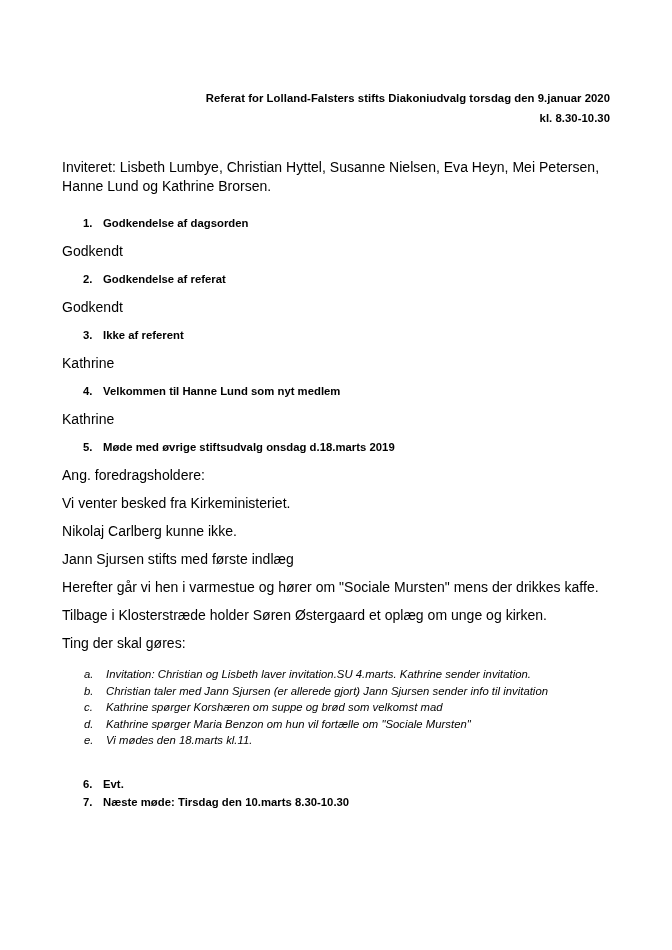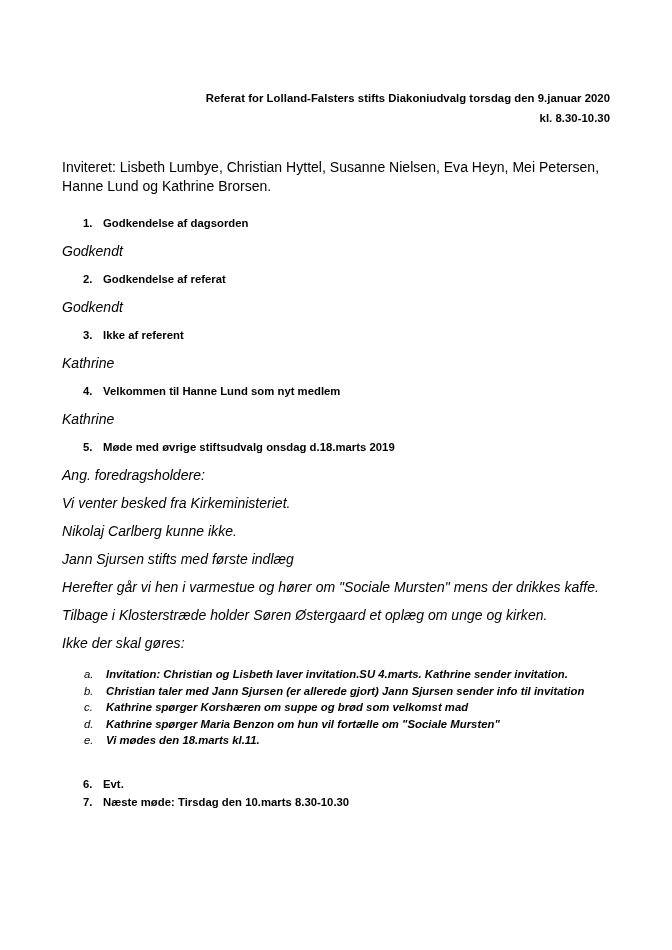--- a/index.html
+++ b/index.html
@@ -35,21 +35,21 @@
   }
   .doc-title .line { display: block; text-align: right; }
 
   
   .para {
     font-size: 14px;
     line-height: 19px;
     margin: 0;
     letter-spacing: 0.02px;
   }
-  .para.italic { font-style: italic; }
+  .para.italic { }
 
   .spacer-lg { height: 30px; }
   .spacer-md { height: 13px; }
   .spacer-sm { height: 9px; }
   .spacer-gap { height: 26px; }
 
   
   .agenda-item {
     display: flex;
     font-size: 11.3px;
@@ -74,21 +74,21 @@
     font-style: italic;
     line-height: 16.5px;
     padding-left: 22px;
     letter-spacing: 0.02px;
   }
   .sub-item .marker {
     width: 22px;
     flex: 0 0 22px;
     font-style: italic;
   }
-  .sub-item .label { flex: 1 1 auto; font-weight: bold; }
+  .sub-item .label { flex: 1 1 auto; }
 </style>
 </head>
 <body>
 
 <div class="page">
 
   <h1 class="doc-title">
     <span class="line">Referat for Lolland-Falsters stifts Diakoniudvalg torsdag den 9.januar 2020</span>
     <span class="line">kl. 8.30-10.30</span>
   </h1>
@@ -145,21 +145,21 @@
   <p class="para italic">Vi venter besked fra Kirkeministeriet.</p>
   <div class="spacer-sm"></div>
   <p class="para italic">Nikolaj Carlberg kunne ikke.</p>
   <div class="spacer-sm"></div>
   <p class="para italic">Jann Sjursen stifts med første indlæg</p>
   <div class="spacer-sm"></div>
   <p class="para italic">Herefter går vi hen i varmestue og hører om "Sociale Mursten" mens der drikkes kaffe.</p>
   <div class="spacer-sm"></div>
   <p class="para italic">Tilbage i Klosterstræde holder Søren Østergaard et oplæg om unge og kirken.</p>
   <div class="spacer-sm"></div>
-  <p class="para italic">Ikke der skal gøres:</p>
+  <p class="para italic">Ting der skal gøres:</p>
 
   <div class="spacer-md"></div>
 
   <div>
     <div class="sub-item">
       <span class="marker">a.</span>
       <span class="label">Invitation: Christian og Lisbeth laver invitation.SU 4.marts. Kathrine sender invitation.</span>
     </div>
     <div class="sub-item">
       <span class="marker">b.</span>

